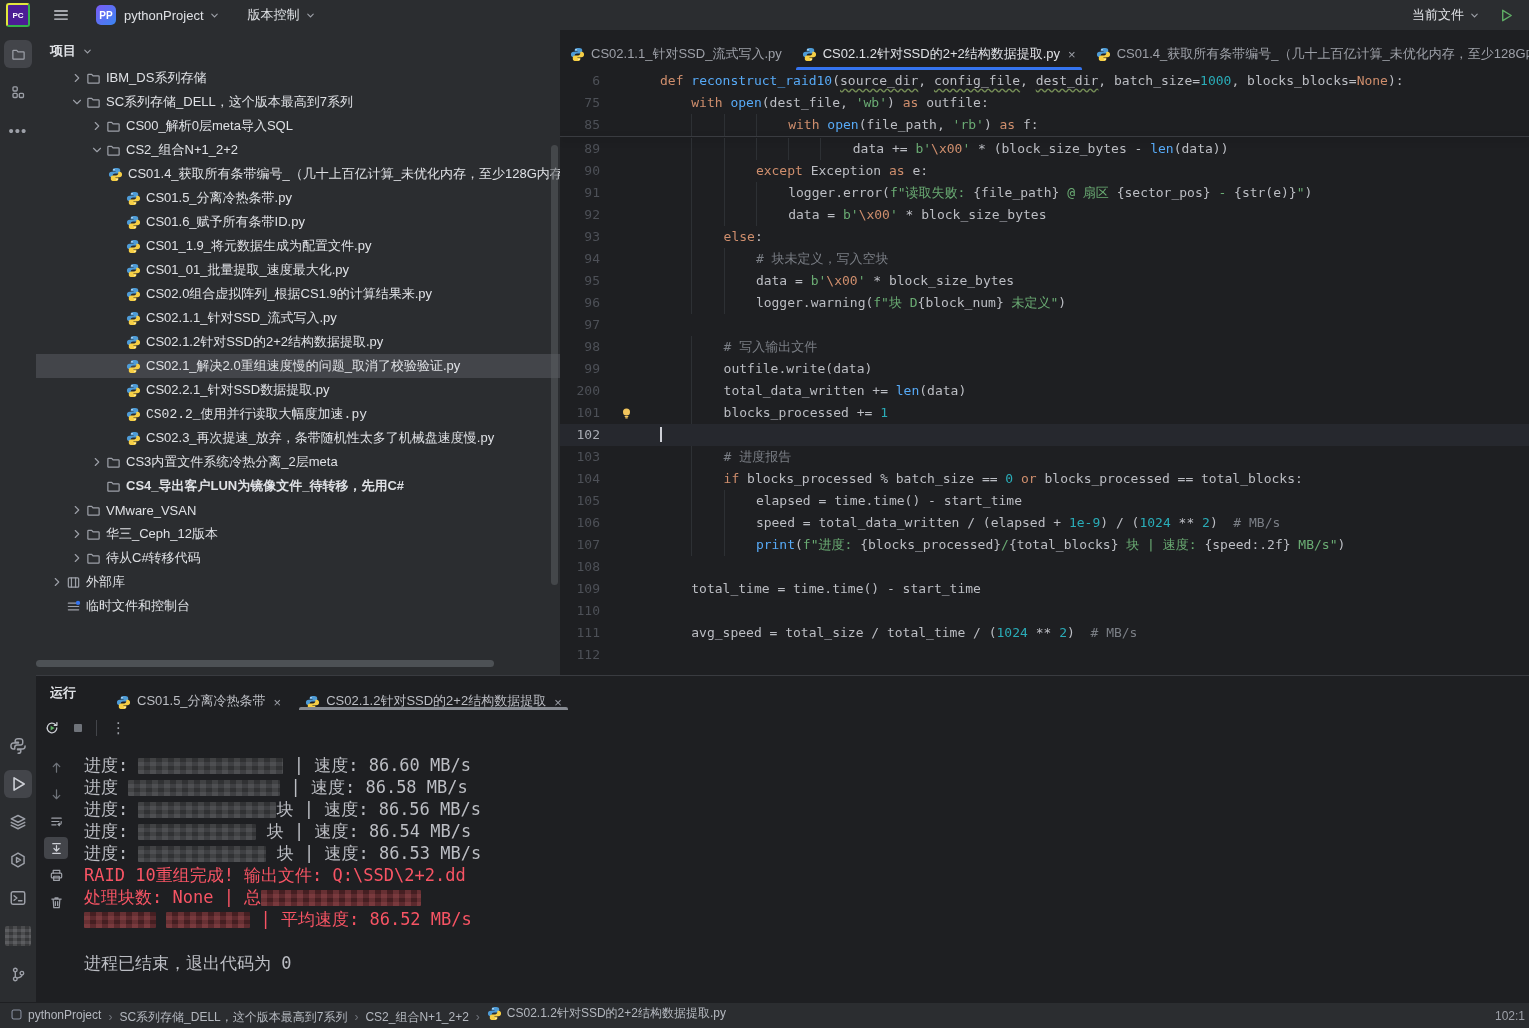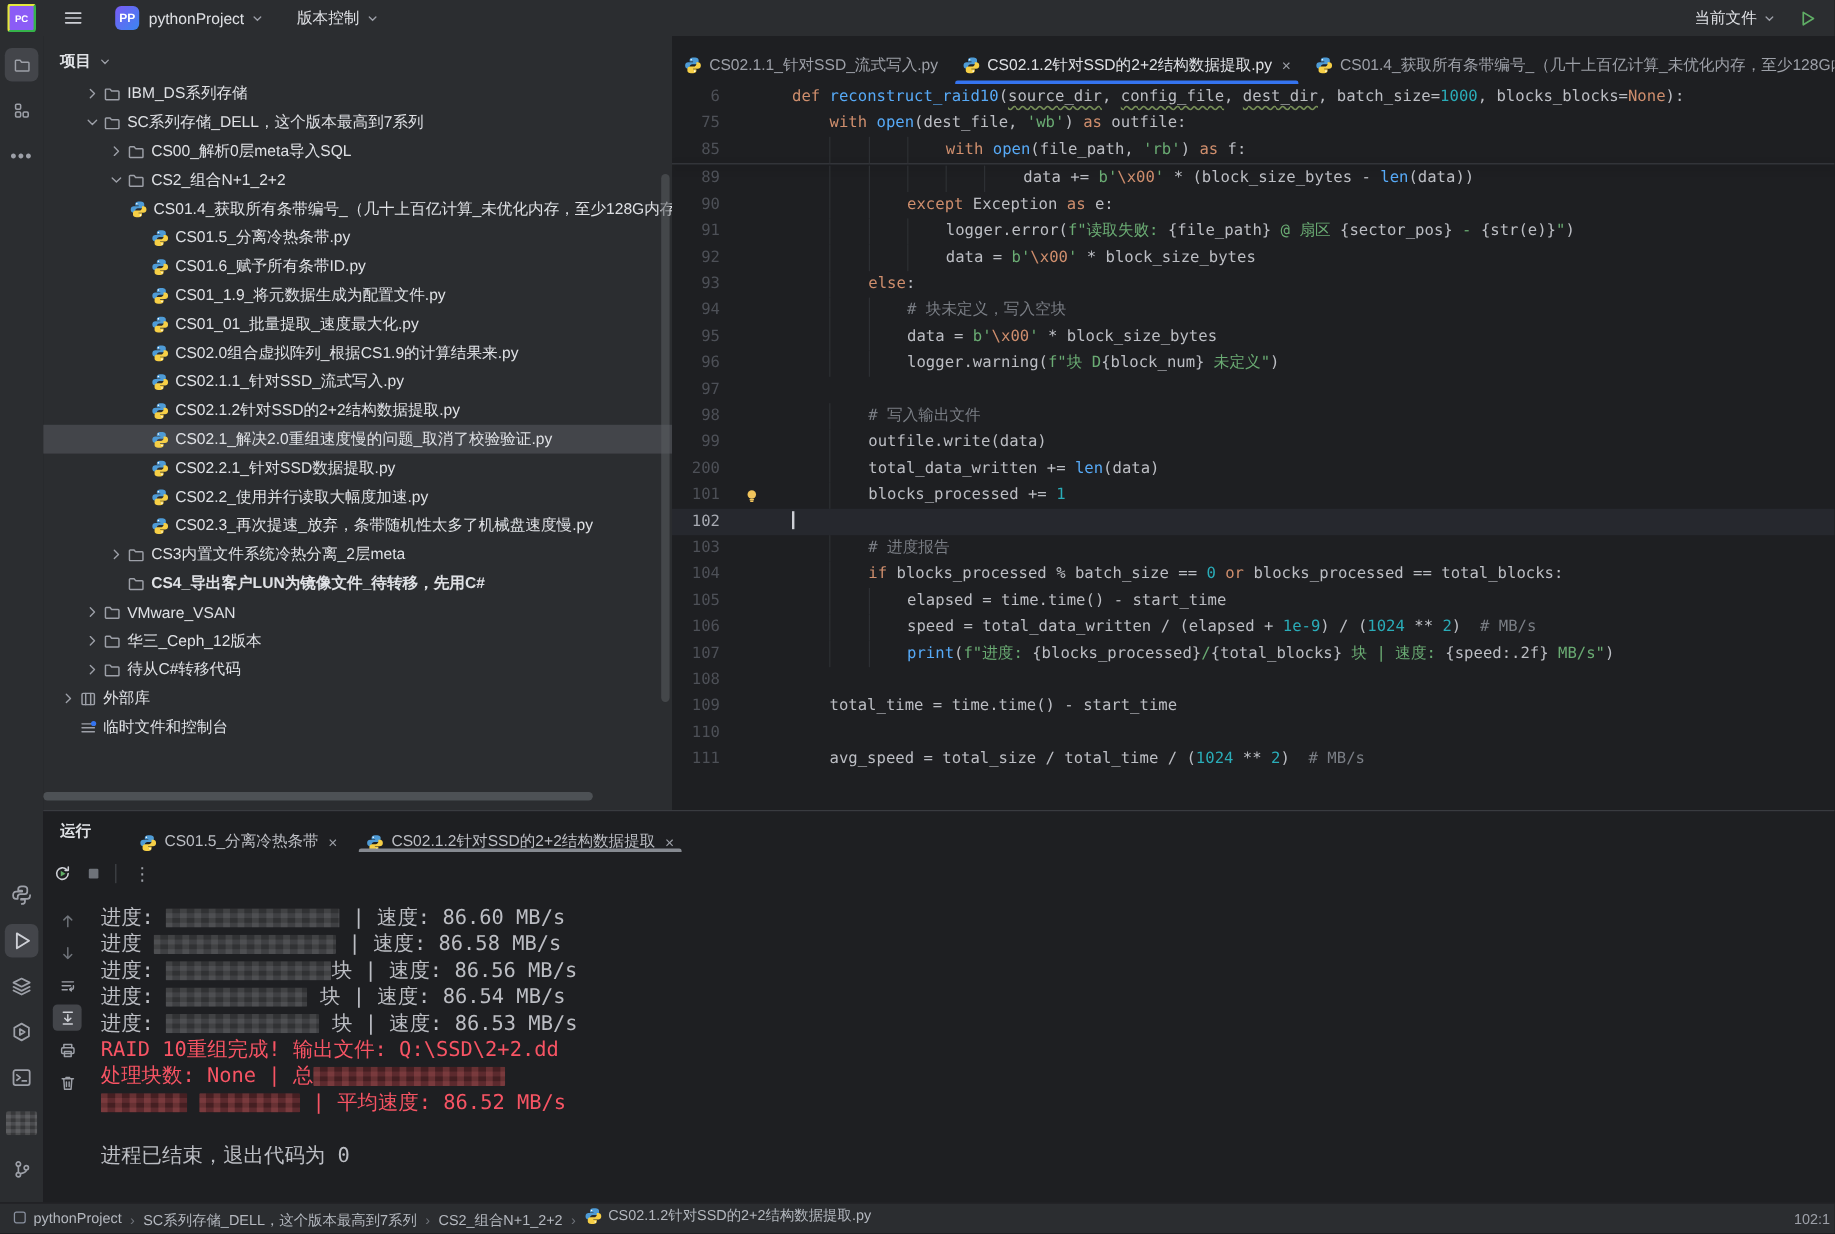--- a/index.html
+++ b/index.html
@@ -5,21 +5,21 @@
   html,body{margin:0;padding:0;background:#1e1f22;}
   #win{position:relative;width:1529px;height:1028px;overflow:hidden;
        font-family:"Liberation Sans","DejaVu Sans",sans-serif;color:#dfe1e5;font-size:13px;
        background:#1e1f22;}
   .ic{display:inline-flex;align-items:center;justify-content:center;flex:0 0 auto;}
   .ic svg{display:block;}
 
   
   #titlebar{position:absolute;left:0;top:0;width:1529px;height:30px;background:#2b2d30;
             display:flex;align-items:center;}
-  #pcLogo{width:20px;height:20px;margin-left:6px;background:#8b5cf6;border:2px solid;
+  #pcLogo{width:20px;height:20px;margin-left:6px;background:#4c1d95;border:2px solid;
           border-color:#e3e83c #35b34a #35b34a #e3e83c;border-radius:3px;
           display:flex;align-items:center;justify-content:center;
           font-size:8px;font-weight:bold;color:#fff;}
   #hamb{margin-left:16px;padding:3px 6px;}
   #ppBadge{width:20px;height:20px;margin-left:20px;border-radius:5px;
            background:linear-gradient(135deg,#7a5bf5,#3a86f0);
            display:flex;align-items:center;justify-content:center;font-size:10px;font-weight:bold;color:#fff;}
   .tbItem{display:flex;align-items:center;gap:5px;padding:4px 8px;border-radius:4px;color:#dfe1e5;}
   #tbRight{margin-left:auto;display:flex;align-items:center;gap:10px;padding-right:14px;color:#ced0d6;}
 
@@ -401,21 +401,21 @@
           <span class="ic">
             <svg width="15" height="15" viewBox="0 0 16 16">
               <path fill="#4e9bd6" d="M7.9 1C6.1 1 5 1.8 5 3.2V4.6h3.1v.5H3.7C2.2 5.1 1 6 1 8s1.2 2.9 2.7 2.9H5V9.3C5 8 6.1 7 7.4 7h3.2C11.9 7 13 6.1 13 4.7V3.2C13 1.8 11.7 1 9.9 1z"></path>
               <path fill="#f6cf46" d="M8.1 15c1.8 0 2.9-.8 2.9-2.2v-1.4H7.9v-.5h4.4c1.5 0 2.7-.9 2.7-2.9S13.8 5.1 12.3 5.1H11v1.6C11 8 9.9 9 8.6 9H5.4C4.1 9 3 9.9 3 11.3v1.5C3 14.2 4.3 15 6.1 15z"></path>
               <circle cx="6.4" cy="2.9" r=".7" fill="#fff"></circle>
               <circle cx="9.6" cy="13.1" r=".7" fill="#fff"></circle>
             </svg>
           </span>
           <span class="tlabel">CS02.2.1_针对SSD数据提取.py</span>
         </div>
-        <div class="trow" style="padding-left: 72px;">
+        <div class="trow" style="padding-left: 72px; font-family: Liberation Mono, monospace;">
           <span class="chev"></span>
           <span class="ic">
             <svg width="15" height="15" viewBox="0 0 16 16">
               <path fill="#4e9bd6" d="M7.9 1C6.1 1 5 1.8 5 3.2V4.6h3.1v.5H3.7C2.2 5.1 1 6 1 8s1.2 2.9 2.7 2.9H5V9.3C5 8 6.1 7 7.4 7h3.2C11.9 7 13 6.1 13 4.7V3.2C13 1.8 11.7 1 9.9 1z"></path>
               <path fill="#f6cf46" d="M8.1 15c1.8 0 2.9-.8 2.9-2.2v-1.4H7.9v-.5h4.4c1.5 0 2.7-.9 2.7-2.9S13.8 5.1 12.3 5.1H11v1.6C11 8 9.9 9 8.6 9H5.4C4.1 9 3 9.9 3 11.3v1.5C3 14.2 4.3 15 6.1 15z"></path>
               <circle cx="6.4" cy="2.9" r=".7" fill="#fff"></circle>
               <circle cx="9.6" cy="13.1" r=".7" fill="#fff"></circle>
             </svg>
           </span>
           <span class="tlabel">CS02.2_使用并行读取大幅度加速.py</span>
@@ -586,20 +586,21 @@
           <div class="crow cur"><span class="lnum">102</span><span class="lgut"></span><span class="lcode"><span class="caret"></span></span></div>
           <div class="crow"><span class="lnum">103</span><span class="lgut"></span><span class="lcode"><span class="g"></span><span class="g b"></span><span class="com"># 进度报告</span></span></div>
           <div class="crow"><span class="lnum">104</span><span class="lgut"></span><span class="lcode"><span class="g"></span><span class="g b"></span><span class="kw">if </span><span class="pl">blocks_processed % batch_size == </span><span class="num">0</span><span class="kw"> or </span><span class="pl">blocks_processed == total_blocks:</span></span></div>
           <div class="crow"><span class="lnum">105</span><span class="lgut"></span><span class="lcode"><span class="g"></span><span class="g b"></span><span class="g b"></span><span class="pl">elapsed = time.time() - start_time</span></span></div>
           <div class="crow"><span class="lnum">106</span><span class="lgut"></span><span class="lcode"><span class="g"></span><span class="g b"></span><span class="g b"></span><span class="pl">speed = total_data_written / (elapsed + </span><span class="num">1e-9</span><span class="pl">) / (</span><span class="num">1024</span><span class="pl"> ** </span><span class="num">2</span><span class="pl">)  </span><span class="com"># MB/s</span></span></div>
           <div class="crow"><span class="lnum">107</span><span class="lgut"></span><span class="lcode"><span class="g"></span><span class="g b"></span><span class="g b"></span><span class="bi">print</span><span class="pl">(</span><span class="str">f"进度: </span><span class="br">{blocks_processed}</span><span class="str">/</span><span class="br">{total_blocks}</span><span class="str"> 块 | 速度: </span><span class="br">{speed:.2f}</span><span class="str"> MB/s"</span><span class="pl">)</span></span></div>
           <div class="crow"><span class="lnum">108</span><span class="lgut"></span><span class="lcode"></span></div>
           <div class="crow"><span class="lnum">109</span><span class="lgut"></span><span class="lcode"><span class="g"></span><span class="pl">total_time = time.time() - start_time</span></span></div>
           <div class="crow"><span class="lnum">110</span><span class="lgut"></span></div>
           <div class="crow"><span class="lnum">111</span><span class="lgut"></span><span class="lcode"><span class="g"></span><span class="pl">avg_speed = total_size / total_time / (</span><span class="num">1024</span><span class="pl"> ** </span><span class="num">2</span><span class="pl">)  </span><span class="com"># MB/s</span></span></div>
+          <div class="crow"><span class="lnum">112</span><span class="lgut"></span><span class="lcode"></span></div>
         </div>
     </div>
   </div>
 
   <div id="runpanel">
     <div id="runHead">
       <div id="runLabel">运行</div>
       <div id="rtabs" style="display: flex;">
           <div class="rtab">
             <span class="ic">

